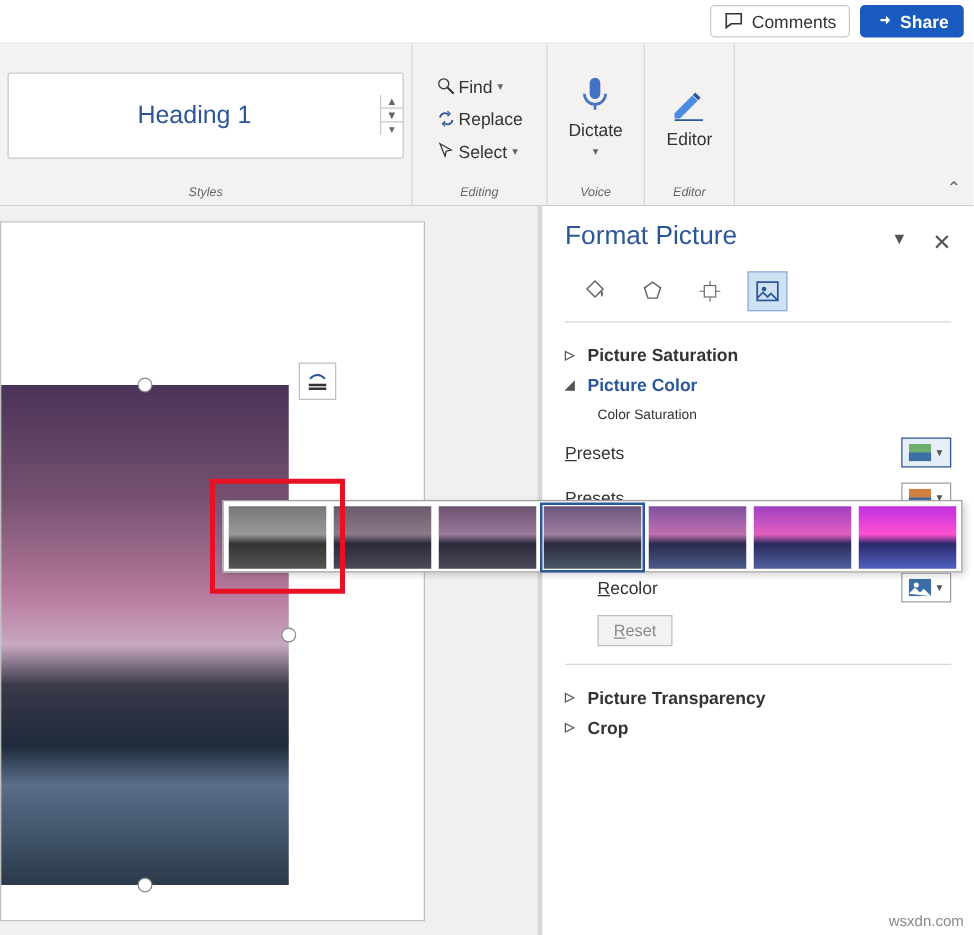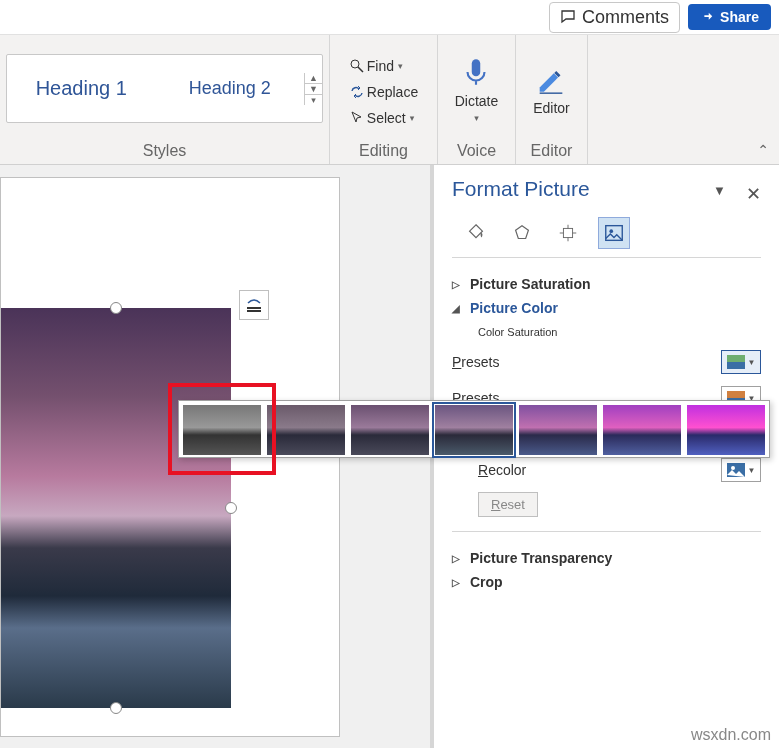--- a/index.html
+++ b/index.html
@@ -1,27 +1,27 @@
 <!DOCTYPE html>
 <html><head>
 <meta charset="utf-8">
 <style>
   * { box-sizing: border-box; font-family: "Segoe UI", Arial, sans-serif; }
   body { margin: 0; width: 779px; height: 748px; background: #fff; overflow: hidden; font-size: 13px; color: #333; position: relative; }
 
   
   .titlebar { height: 35px; background: #fff; border-bottom: 1px solid #e1e1e1; display: flex; justify-content: flex-end; align-items: center; padding: 0 8px; gap: 8px; }
-  .btn-comments { border: 1px solid #c8c8c8; background: #fff; border-radius: 4px; padding: 4px 10px; display: flex; align-items: center; gap: 6px; font-size: 18px; cursor: pointer; }
+  .btn-comments { border: 1px solid #c8c8c8; background: #fff; border-radius: 4px; padding: 4px 10px; display: flex; align-items: center; gap: 6px; font-size: 14px; cursor: pointer; }
   .btn-share { background: #185abd; color: #fff; border: none; border-radius: 4px; padding: 5px 12px; display: flex; align-items: center; gap: 6px; font-size: 14px; font-weight: 600; cursor: pointer; }
 
   
   .ribbon { height: 130px; background: #f3f2f1; display: flex; border-bottom: 1px solid #d0d0d0; }
   .rgroup { display: flex; flex-direction: column; border-right: 1px solid #d6d6d6; padding: 2px 6px 0 6px; }
   .rgroup-body { flex: 1; display: flex; align-items: center; justify-content: center; gap: 6px; }
-  .rgroup-label { text-align: center; font-size: 16px; color: #666; padding: 2px 0 4px 0; position: relative; }
+  .rgroup-label { text-align: center; font-size: 10px; color: #666; padding: 2px 0 4px 0; position: relative; font-style: italic; }
   .styles-group { width: 330px; }
   .styles-gallery { flex: 1; display: flex; align-items: center; background: #fff; border: 1px solid #c8c8c8; border-radius: 2px; margin: 6px 0; }
   .style-item { flex: 1; padding: 22px 8px; color: #2f5597; font-size: 20px; text-align: center; cursor: pointer; }
   .style-item.h2 { font-size: 18px; }
   .gallery-btns { width: 18px; display: flex; flex-direction: column; border-left: 1px solid #c8c8c8; }
   .gallery-btns span { flex: 1; display: flex; align-items: center; justify-content: center; font-size: 9px; color: #666; border-bottom: 1px solid #c8c8c8; cursor: pointer; }
   .gallery-btns span:last-child { border-bottom: none; }
 
   .editing-group { width: 108px; }
   .ed-col { display: flex; flex-direction: column; gap: 10px; padding-top: 6px; font-size: 14px; }
@@ -67,21 +67,21 @@
   .slider { width: 60px; height: 4px; background: #c8c8c8; position: relative; margin-right: 8px; }
   .slider::after { content: ''; position: absolute; left: 22px; top: -5px; width: 3px; height: 14px; background: #555; }
   .reset-btn { margin-left: 26px; margin-top: 4px; padding: 4px 12px; border: 1px solid #bfbfbf; background: #f3f2f1; color: #888; font-size: 13px; cursor: pointer; }
 
   
   .flyout { position: absolute; left: 178px; top: 400px; height: 58px; background: #fff; border: 1px solid #a0a0a0; box-shadow: 2px 2px 6px rgba(0,0,0,.2); display: flex; gap: 6px; padding: 4px; z-index: 20; }
   .fly-item { width: 78px; height: 50px; background: #888; cursor: pointer; }
   .fly-item.sel { outline: 2px solid #2b579a; outline-offset: 1px; }
   .redbox { position: absolute; left: 168px; top: 383px; width: 108px; height: 92px; border: 4px solid #e81123; z-index: 30; pointer-events: none; }
 
-  .watermark { position: absolute; right: 8px; bottom: 4px; font-size: 16px; color: #888; }
+  .watermark { position: absolute; right: 8px; bottom: 4px; font-size: 12px; color: #888; }
   .under { text-decoration: underline; }
 </style>
 </head>
 <body>
 
 <div class="titlebar">
   <div class="btn-comments">
     <svg width="16" height="16" viewBox="0 0 16 16">
         <path d="M2 2h12v8H6l-4 3V2z" fill="none" stroke="#333" stroke-width="1.3"></path>
       </svg>
@@ -93,21 +93,20 @@
       </svg>
     <span>Share</span>
   </div>
 </div>
 
 <div class="ribbon">
   <div class="rgroup styles-group">
     <div class="rgroup-body">
       <div class="styles-gallery">
         <div class="style-item">Heading 1</div>
-        <div class="style-item h2">Heading 2</div>
         <div class="gallery-btns">
           <span>▲</span>
           <span>▼</span>
           <span>▾</span>
         </div>
       </div>
     </div>
     <div class="rgroup-label">Styles</div>
   </div>
 

